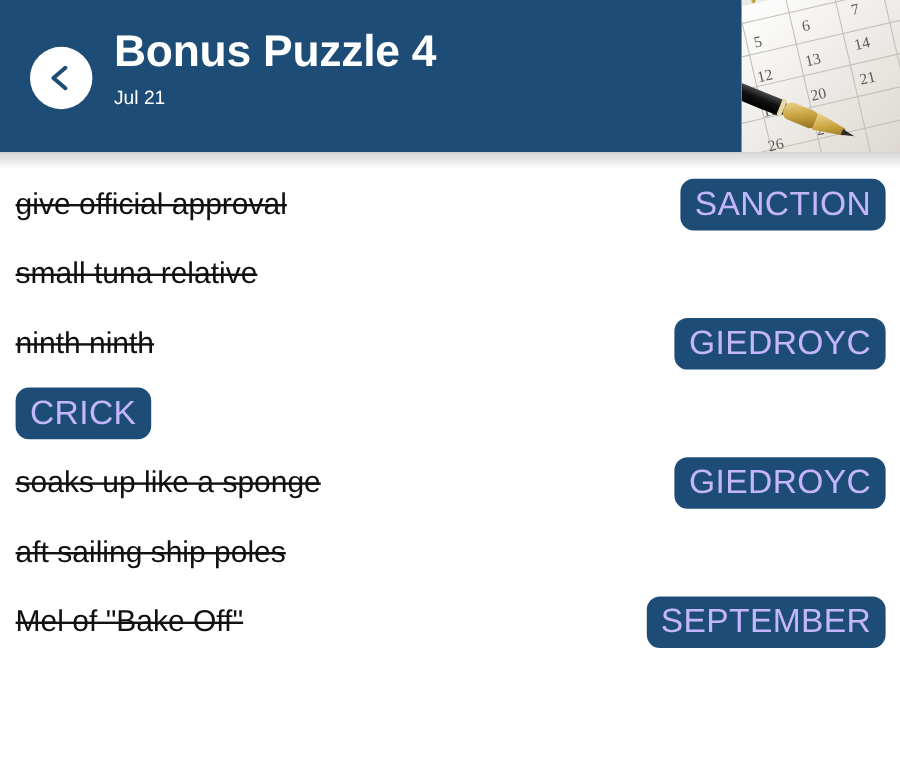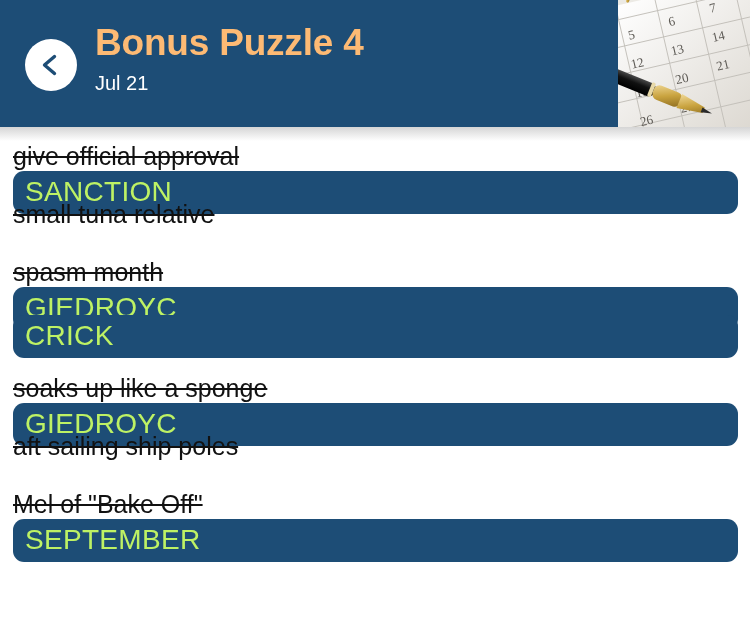--- a/index.html
+++ b/index.html
@@ -59,30 +59,30 @@
   }
   .back-button svg { display: block; }
 
   .header-text {
     position: absolute;
     left: 95px;
     top: 20px;
     width: 510px;
   }
   .header-title {
-    color: #fdba74;
+    color: #ffffff;
     font-size: 37px;
     font-weight: bold;
     line-height: 46px;
     letter-spacing: -0.2px;
     white-space: nowrap;
   }
   .header-subtitle {
     color: #ffffff;
-    font-size: 20px;
+    font-size: 16px;
     font-weight: normal;
     line-height: 28px;
     margin-top: 3px;
     white-space: nowrap;
   }
 
   
   .header-shadow {
     position: absolute;
     top: 127px;
@@ -99,39 +99,39 @@
     position: relative;
     width: 750px;
     padding-top: 14px;
     background: #ffffff;
   }
 
   .puzzle-row {
     position: relative;
     height: 58px;
     display: flex;
+    align-items: center;
     justify-content: space-between;
     padding: 0 12px 0 13px;
     box-sizing: border-box;
-    flex-direction: column;
   }
 
   .clue {
     font-size: 25px;
     line-height: 30px;
     color: #111111;
     text-decoration: line-through;
     text-decoration-thickness: 2px;
     white-space: nowrap;
     flex: 0 1 auto;
   }
 
   .answer-pill {
     background: #1d4d76;
-    color: #bef264;
+    color: #c4b5fd;
     font-size: 28px;
     line-height: 28px;
     letter-spacing: 0.3px;
     border-radius: 11px;
     padding: 7px 12px 8px 12px;
     white-space: nowrap;
     flex: 0 0 auto;
     cursor: pointer;
   }
 </style>
@@ -230,21 +230,21 @@
     <div class="puzzle-row">
       <div class="clue">give official approval</div>
       <div class="answer-pill">SANCTION</div>
     </div>
 
     <div class="puzzle-row">
       <div class="clue">small tuna relative</div>
     </div>
 
     <div class="puzzle-row">
-      <div class="clue">spasm month</div>
+      <div class="clue">ninth ninth</div>
       <div class="answer-pill">GIEDROYC</div>
     </div>
 
     <div class="puzzle-row">
       <div class="answer-pill">CRICK</div>
     </div>
 
     <div class="puzzle-row">
       <div class="clue">soaks up like a sponge</div>
       <div class="answer-pill">GIEDROYC</div>

